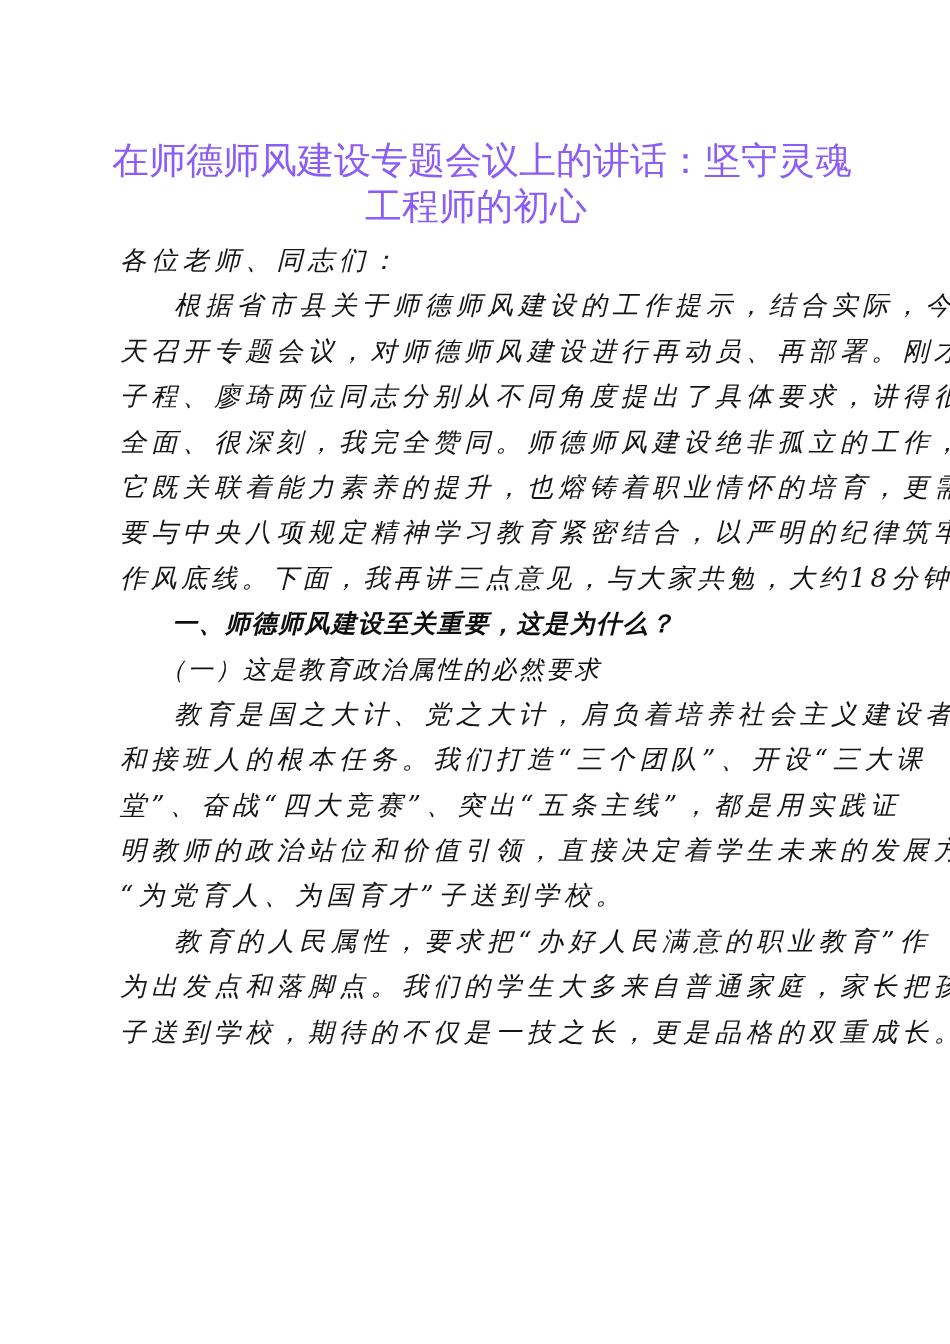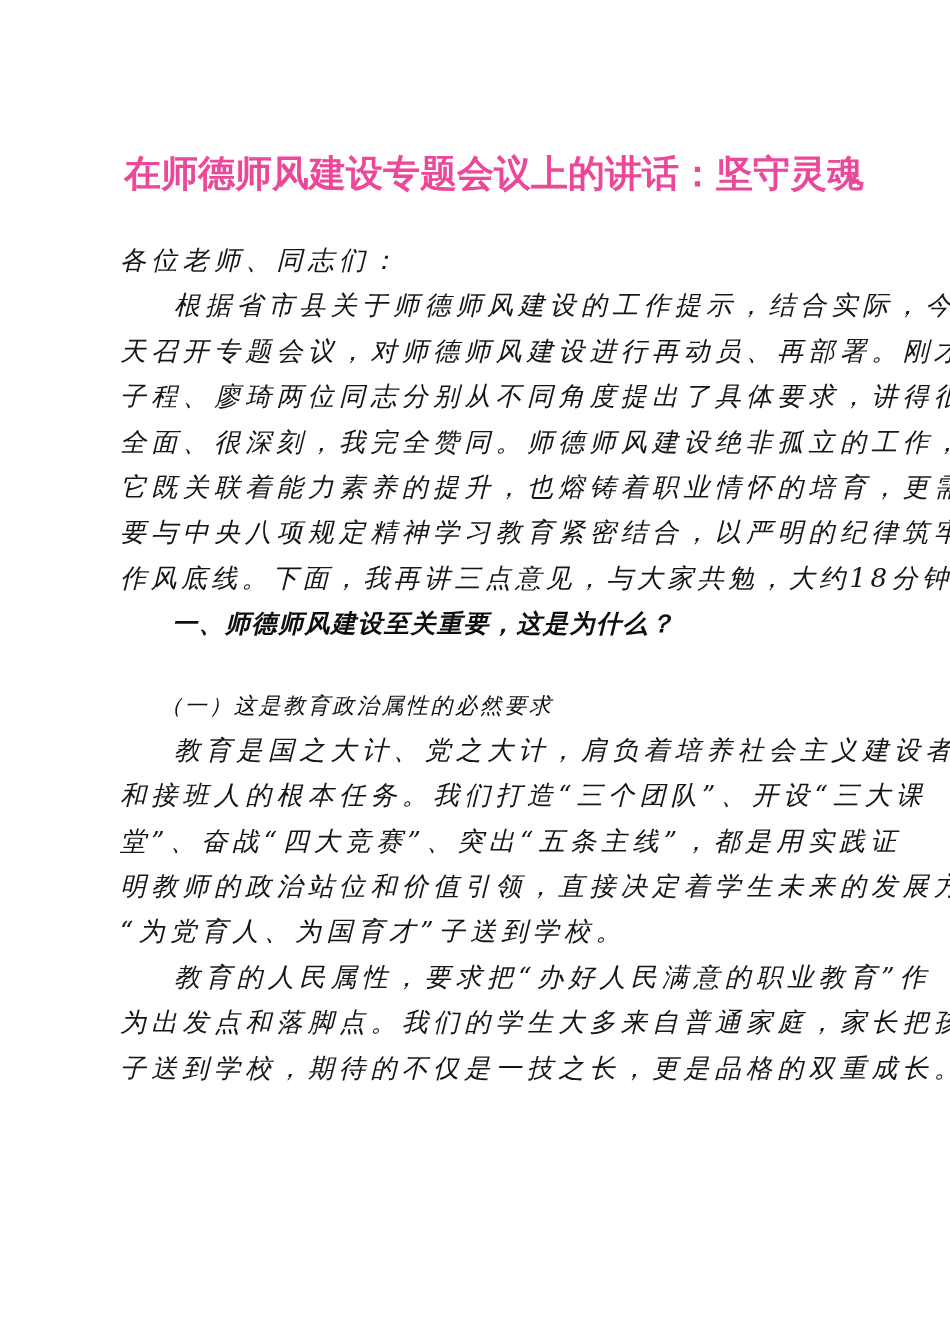--- a/index.html
+++ b/index.html
@@ -20,26 +20,26 @@
       top: 0;
       width: 712px;
     }
     .title {
       position: absolute;
       left: -8px;
       top: 138px;
       width: 728px;
       text-align: center;
       font-family: "DejaVu Serif", "Liberation Serif", serif;
-      font-weight: bold;
+      font-weight: normal;
       font-size: 37px;
       line-height: 46px;
       letter-spacing: 0px;
-      color: #ec4899;
-      margin: 12px;
+      color: #8b5cf6;
+      margin: 0;
     }
     .title .t-line { display: block; white-space: nowrap; }
     .body-text {
       position: absolute;
       left: 0;
       top: 238px;
       width: 712px;
       font-family: "DejaVu Serif", "Liberation Serif", serif;
       font-size: 26px;
       line-height: 45.4px;
@@ -57,34 +57,34 @@
     .h1 {
       font-family: "DejaVu Sans", "Liberation Sans", sans-serif;
       font-weight: bold;
       font-size: 25px;
       letter-spacing: 1.5px;
       padding-left: 52px;
       color: #0e0e0e;
     }
     .h2 {
       font-family: "DejaVu Serif", "Liberation Serif", serif;
-      font-size: 22px;
+      font-size: 25px;
       letter-spacing: 2.6px;
       padding-left: 40px;
       color: #111111;
-      margin-top: 36px;
     }
   </style>
 </head>
 <body>
 
 <div class="page">
 
   <h1 class="title">
     <span class="t-line">在师德师风建设专题会议上的讲话：坚守灵魂</span>
+    <span class="t-line">工程师的初心</span>
   </h1>
 
   <div class="body-text">
     <span class="line">各位老师、同志们：</span>
 
     <div>
       <span class="line indent">根据省市县关于师德师风建设的工作提示，结合实际，今</span>
       <span class="line">天召开专题会议，对师德师风建设进行再动员、再部署。刚才，</span>
       <span class="line">子程、廖琦两位同志分别从不同角度提出了具体要求，讲得很</span>
       <span class="line">全面、很深刻，我完全赞同。师德师风建设绝非孤立的工作，</span>

